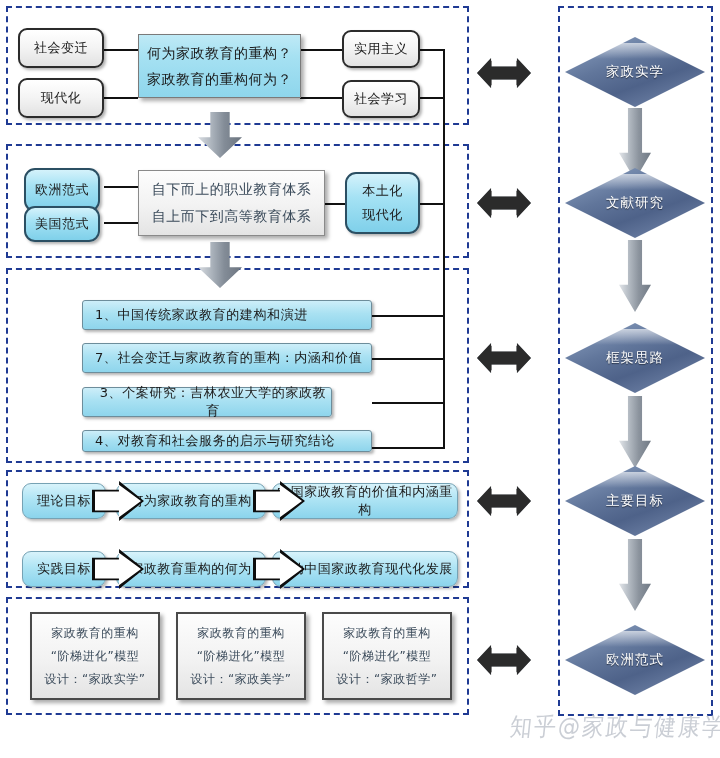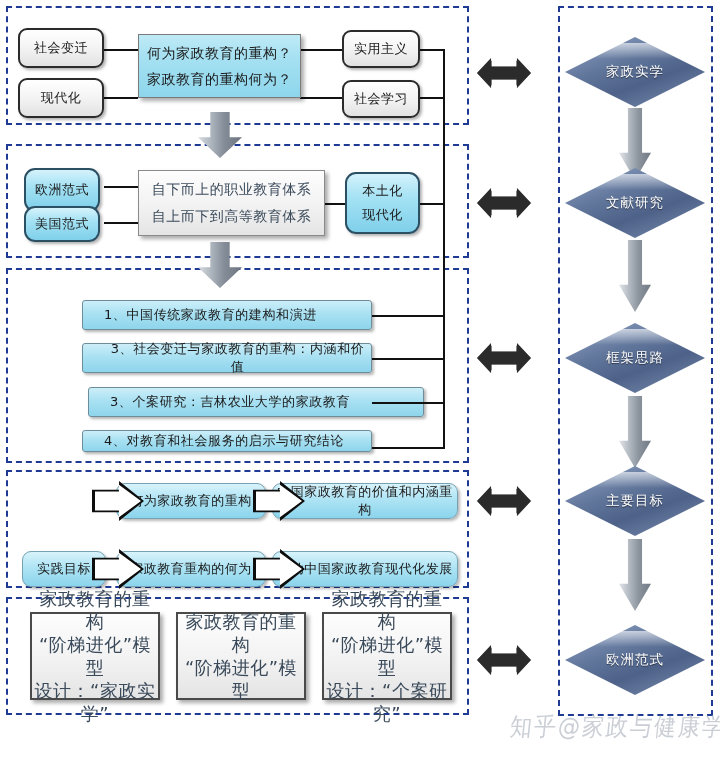--- a/index.html
+++ b/index.html
@@ -31,28 +31,28 @@
   .cbox-sq{border:1px solid #7a7a7a;
         background:linear-gradient(180deg,#bfeaf6 0%,#a6e1f2 35%,#8ed6ec 100%);
         box-shadow:3px 3px 4px rgba(0,0,0,.33);
         font-size:14px;line-height:26px;letter-spacing:.5px;}
 
   
   .gbox{border:1px solid #8a8a8a;
         background:linear-gradient(180deg,#fdfdfd 0%,#f2f2f2 55%,#e4e4e4 100%);
         box-shadow:3px 3px 4px rgba(0,0,0,.33);
         font-size:14px;line-height:27px;color:#3a4a5a;letter-spacing:.5px;}
-  .gbox.card{font-size:18px;line-height:23px;border:2px solid #4a4a4a;}
+  .gbox.card{font-size:12px;line-height:23px;border:2px solid #4a4a4a;}
 
   
   .bar{border:1px solid #6d8d9b;border-radius:3px;
        background:linear-gradient(180deg,#cdeef9 0%,#a9e1f2 45%,#8ed5ec 100%);
        box-shadow:2px 2px 3px rgba(0,0,0,.30);
        font-size:13px;align-items:flex-start;justify-content:center;}
-  .bar .txt{padding-left:21px;letter-spacing:.6px;}
+  .bar .txt{padding-left:12px;letter-spacing:.6px;}
 
   
   .pill{border:1px solid #76a2b4;border-radius:9px;
         background:linear-gradient(180deg,#d8f3fb 0%,#aee4f4 45%,#8bd4ec 100%);
         box-shadow:2px 2px 3px rgba(0,0,0,.28);
         font-size:13px;letter-spacing:.5px;}
 
   
   .ln{position:absolute;background:#111;}
   .lnh{height:2px;}
@@ -172,34 +172,37 @@
   <div class="downarrow" style="left:198px;top:242px;">
     <div class="b"></div>
   </div>
 
   <div class="node bar" style="left:82px;top:300px;width:290px;height:30px;">
     <span class="txt">1、中国传统家政教育的建构和演进</span>
   </div>
   <div class="ln lnh" style="left:372px;top:315px;width:72px;"></div>
 
   <div class="node bar" style="left:82px;top:343px;width:290px;height:30px;">
-    <span class="txt">3、社会变迁与家政教育的重构：内涵和价值</span>
+    <span class="txt">7、社会变迁与家政教育的重构：内涵和价值</span>
   </div>
   <div class="ln lnh" style="left:372px;top:358px;width:72px;"></div>
 
-  <div class="node bar" style="left:88px;top:387px;width:336px;height:30px;">
+  <div class="node bar" style="left:82px;top:387px;width:250px;height:30px;">
     <span class="txt">3、个案研究：吉林农业大学的家政教育</span>
   </div>
   <div class="ln lnh" style="left:372px;top:402px;width:72px;"></div>
 
   <div class="node bar" style="left:82px;top:430px;width:290px;height:22px;">
     <span class="txt">4、对教育和社会服务的启示与研究结论</span>
   </div>
   <div class="ln lnh" style="left:372px;top:447px;width:72px;"></div>
 
+  <div class="node pill" style="left:22px;top:483px;width:84px;height:36px;">
+    <span>理论目标</span>
+  </div>
   <div class="chev" style="left:92px;top:481px;">
     <div class="o"></div>
       <div class="i"></div>
   </div>
   <div class="node pill" style="left:116px;top:483px;width:150px;height:36px;">
     <span>何为家政教育的重构</span>
   </div>
   <div class="chev" style="left:253px;top:481px;">
     <div class="o"></div>
       <div class="i"></div>
@@ -227,25 +230,26 @@
   </div>
 
   <div class="node gbox card" style="left:30px;top:612px;width:130px;height:88px;">
     <span>家政教育的重构</span>
     <span>“阶梯进化”模型</span>
     <span>设计：“家政实学”</span>
   </div>
   <div class="node gbox card" style="left:176px;top:612px;width:130px;height:88px;">
     <span>家政教育的重构</span>
     <span>“阶梯进化”模型</span>
+    <span>设计：“家政美学”</span>
   </div>
   <div class="node gbox card" style="left:322px;top:612px;width:130px;height:88px;">
     <span>家政教育的重构</span>
     <span>“阶梯进化”模型</span>
-    <span>设计：“个案研究”</span>
+    <span>设计：“家政哲学”</span>
   </div>
 
   <div class="dblarrow" style="left:477px;top:58px;">
     <div class="b"></div>
       <div class="o"></div>
   </div>
   <div class="dblarrow" style="left:477px;top:188px;">
     <div class="b"></div>
       <div class="o"></div>
   </div>

